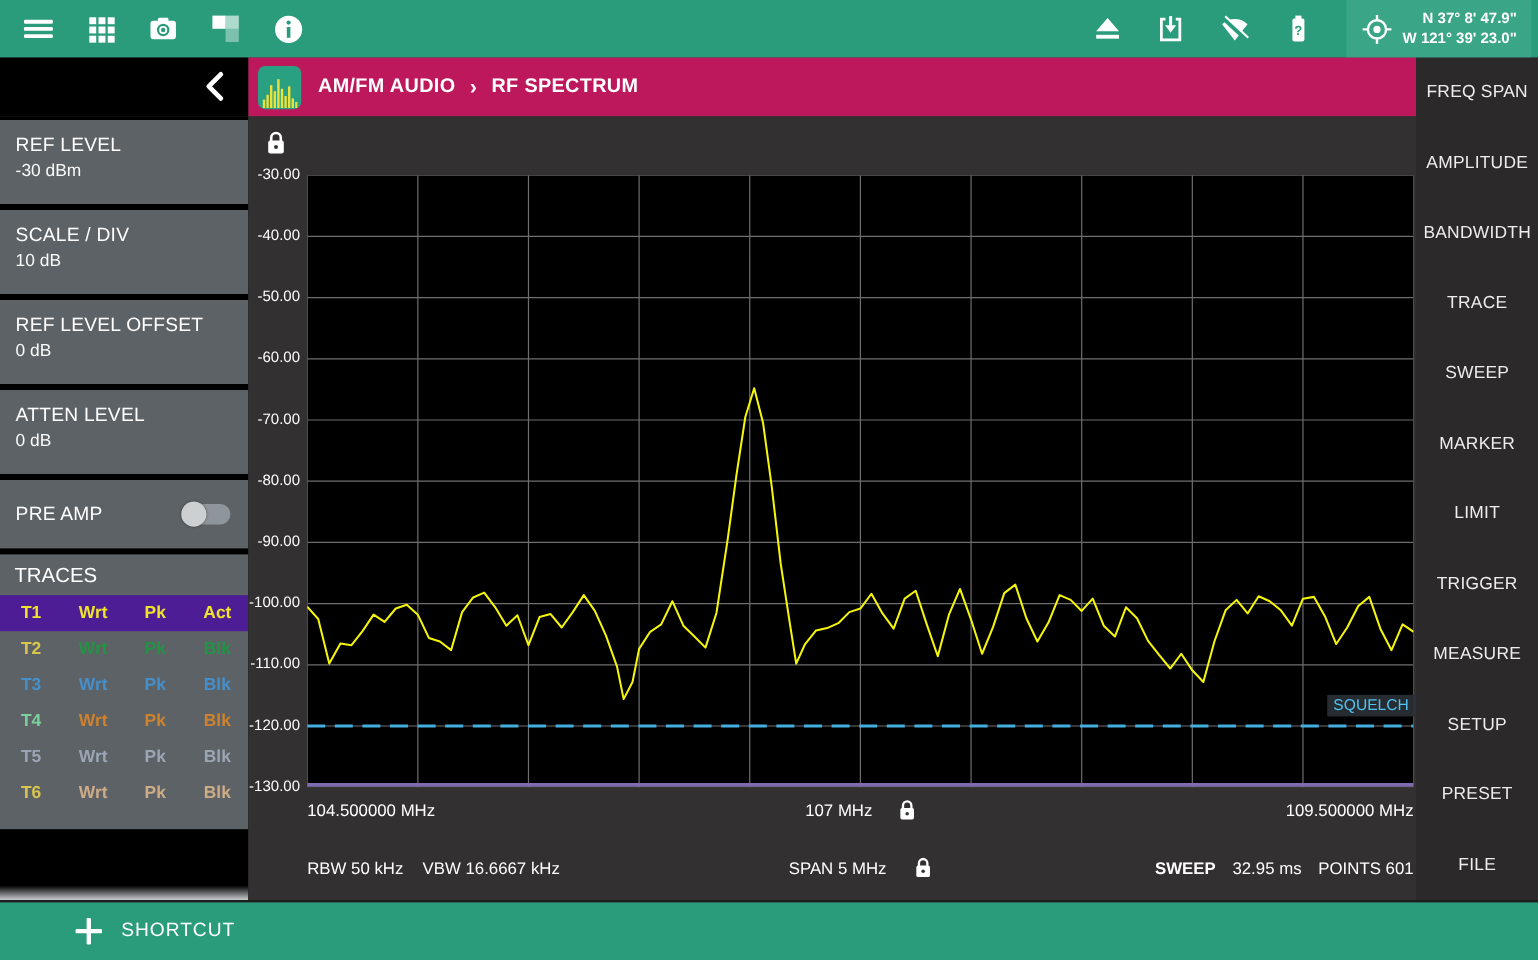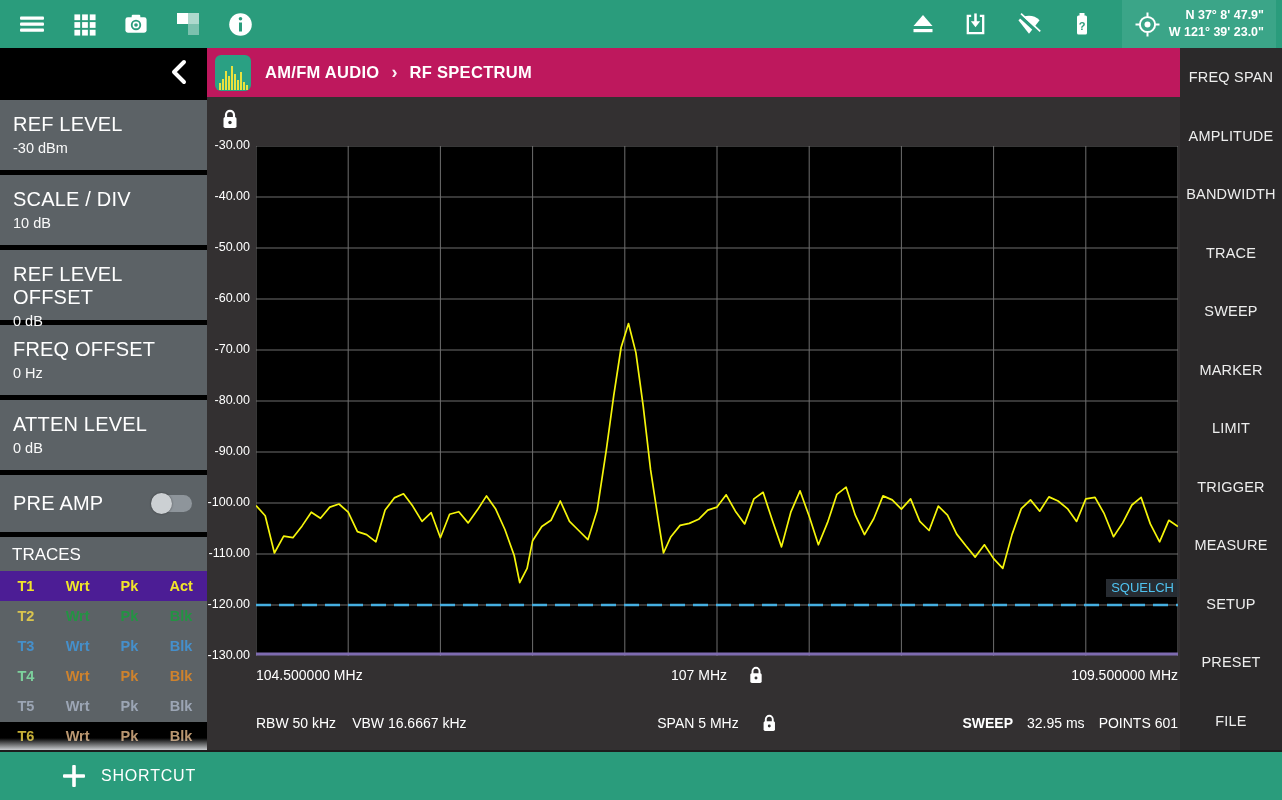--- a/index.html
+++ b/index.html
@@ -23,26 +23,26 @@
   .app-icon { width:36px; height:36px; border-radius:6px; background:#2aa083; display:flex; align-items:flex-end; justify-content:center; overflow:hidden; }
   .breadcrumb { display:flex; align-items:center; gap:12px; margin-left:14px; color:#fff; font-size:16.5px; }
   .crumb-app { font-weight:700; letter-spacing:.3px; cursor:pointer; }
   .crumb-sep { font-size:18px; font-weight:700; opacity:.95; }
   .crumb-page { font-weight:600; letter-spacing:.3px; }
 
   
   .left-sidebar { position:absolute; top:97px; left:0; width:207px; bottom:50px; background:#000; padding-top:3px; overflow:hidden; }
   .panel { background:#5c6266; color:#fff; margin-bottom:5px; }
   .panel.setting { height:70px; padding:13px 13px 0; cursor:pointer; }
-  .panel .p-label { font-size:20px; letter-spacing:.2px; }
+  .panel .p-label { font-size:16px; letter-spacing:.2px; }
   .panel .p-value { font-size:14.5px; margin-top:4px; opacity:.97; }
   .panel.preamp { height:57px; display:flex; align-items:center; justify-content:space-between; padding:0 15px 0 13px; }
   .toggle { width:40px; height:17px; border-radius:9px; background:#8e959b; position:relative; cursor:pointer; }
   .toggle .knob { position:absolute; left:-1px; top:-2px; width:21px; height:21px; border-radius:50%; background:#ccd0d3; box-shadow:0 0 2px rgba(0,0,0,.5); }
-  .panel.traces { padding-top:6px; height:185px; }
+  .panel.traces { padding-top:6px; height:229px; }
   .traces-title { font-size:17px; padding:2px 12px 6px; }
   .trace-row { height:30px; display:flex; align-items:center; cursor:pointer; }
   .trace-row.active { background:#4c1d95; }
   .trace-row span { flex:1; text-align:center; font-size:14.5px; font-weight:600; }
   .trace-row.dim span { opacity:.78; }
   .sidebar-fade { position:absolute; left:0; right:0; bottom:0; height:12px; background:linear-gradient(to bottom, rgba(200,203,206,0), #c9cccf); }
 
   
   .right-menu { position:absolute; top:48px; right:0; width:102px; bottom:50px; background:#2b292a; display:flex; flex-direction:column; }
   .menu-btn { flex:1; display:flex; align-items:center; justify-content:center; color:#ededed; font-size:14.5px; letter-spacing:.2px; cursor:pointer; text-align:center; }
@@ -212,24 +212,20 @@
         </div>
         <div class="panel setting">
           <div class="p-label">SCALE / DIV</div>
           <div class="p-value">10 dB</div>
         </div>
         <div class="panel setting">
           <div class="p-label">REF LEVEL OFFSET</div>
           <div class="p-value">0 dB</div>
         </div>
         <div class="panel setting">
-          <div class="p-label">FREQ OFFSET</div>
-          <div class="p-value">0 Hz</div>
-        </div>
-        <div class="panel setting">
           <div class="p-label">ATTEN LEVEL</div>
           <div class="p-value">0 dB</div>
         </div>
       </div>
     <div class="panel preamp">
       <span class="p-label">PRE AMP</span>
       <span class="toggle">
           <span class="knob"></span>
         </span>
     </div>

